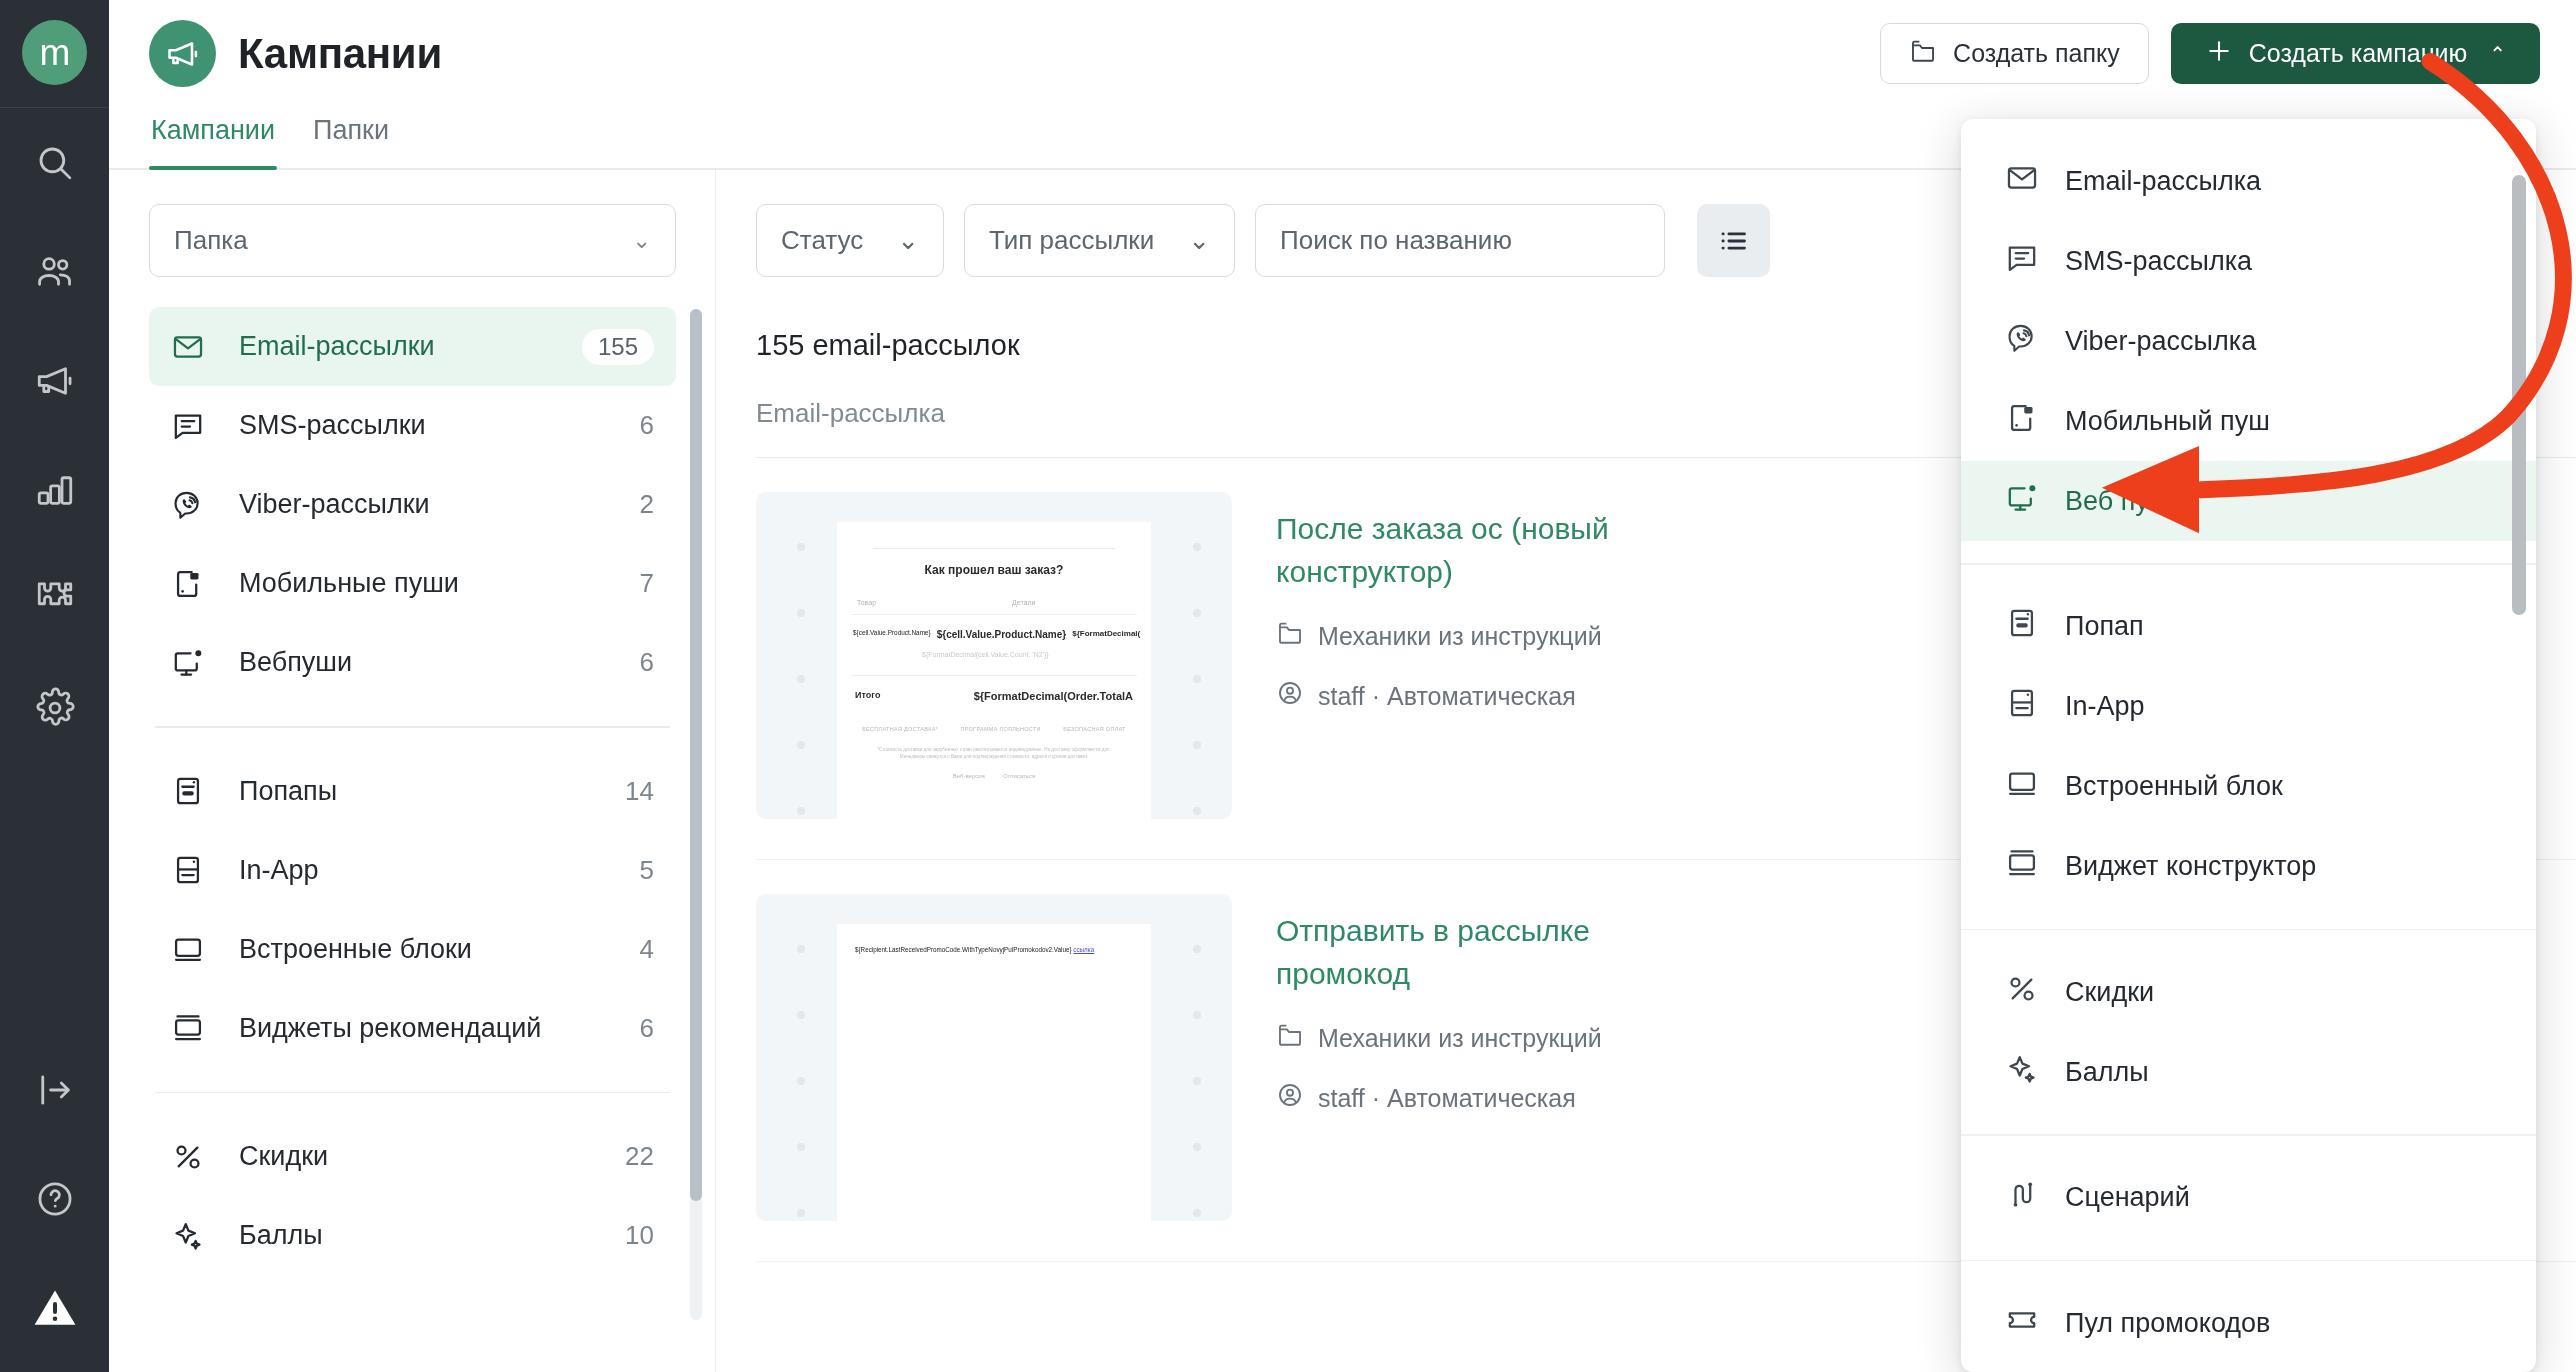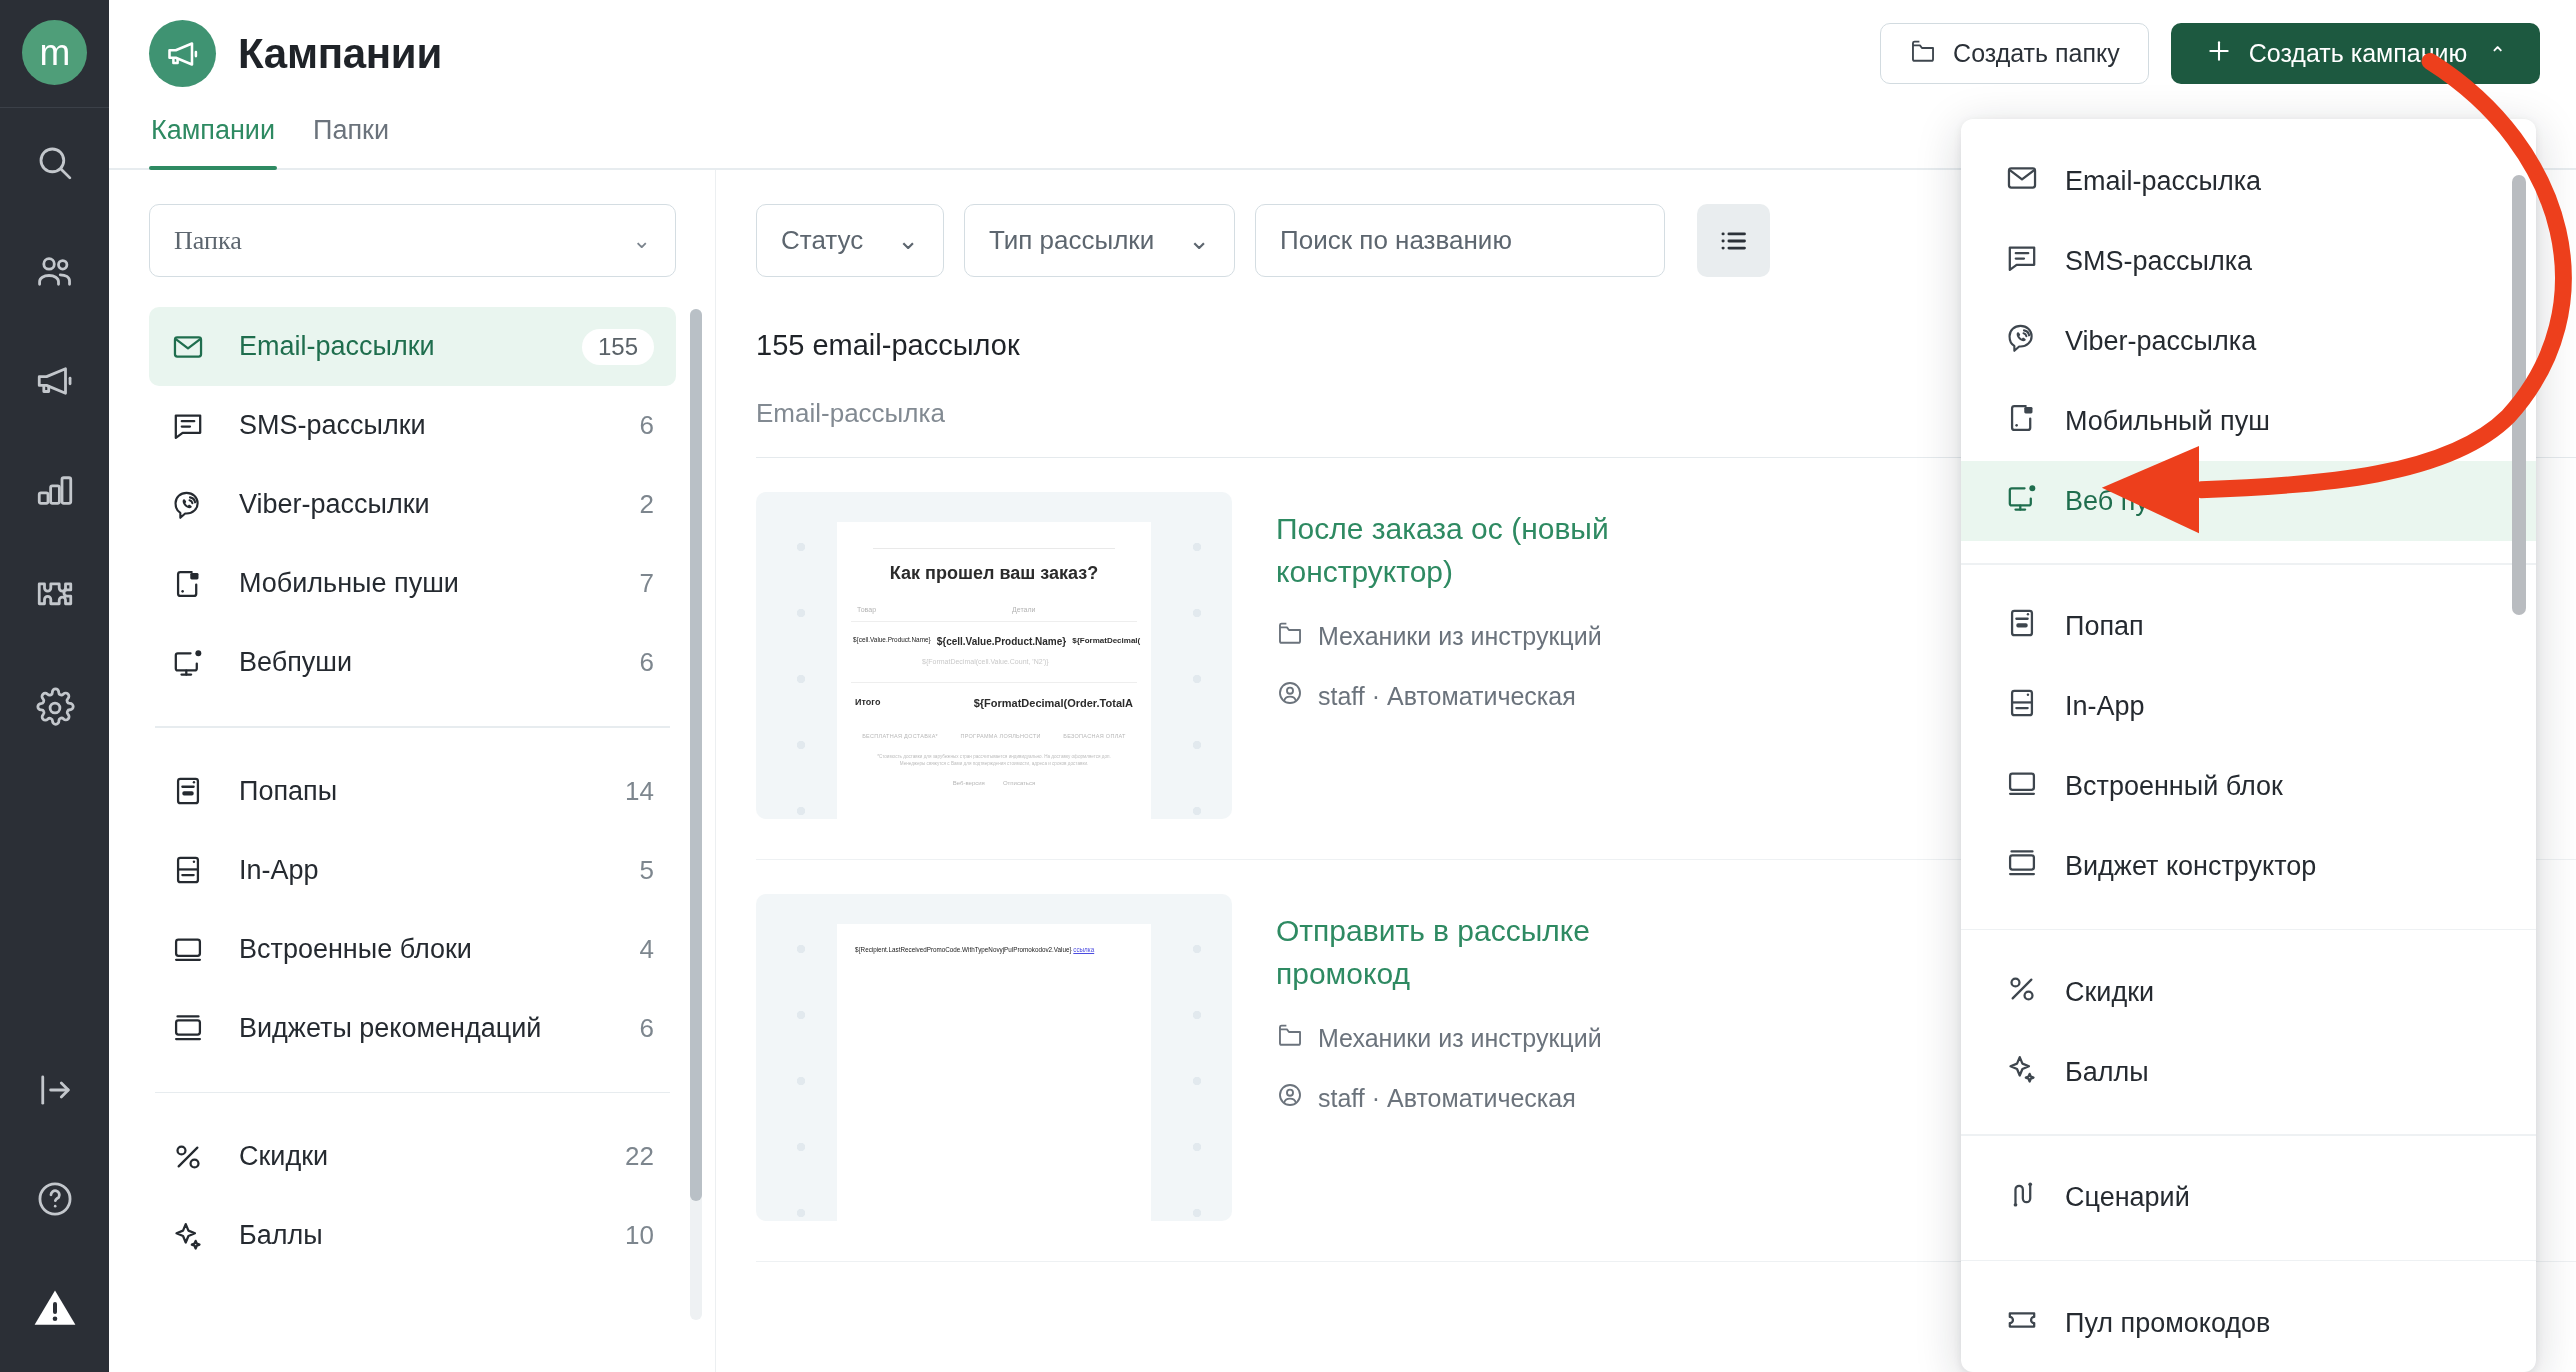--- a/index.html
+++ b/index.html
@@ -90,21 +90,20 @@
   
   .folder-col {
     width: 607px; flex: 0 0 607px; padding: 34px 40px 0 40px;
     position: relative;
   }
   .select-box {
     height: 73px; border: 1.5px solid #d4dde2; border-radius: 10px;
     display: flex; align-items: center; padding: 0 24px;
     font-size: 26px; color: #5d666f; justify-content: space-between;
     cursor: pointer;
-    font-family: Liberation Serif, serif;
   }
   .select-box .chev { color: #7b848d; font-size: 22px; }
   .folder-list { margin-top: 30px; }
   .folder-item {
     height: 79px; display: flex; align-items: center; gap: 34px;
     padding: 0 22px; border-radius: 10px; cursor: pointer;
     font-size: 27px; color: #252a30;
   }
   .folder-item.active { background: #e9f5ef; color: #1f6e4e; }
   .folder-item .ficon { width: 34px; height: 34px; flex: 0 0 34px; display:flex; align-items:center; justify-content:center;}
@@ -166,21 +165,21 @@
       radial-gradient(circle, #e2e9ee 4px, transparent 4.5px);
     background-size: 66px 66px; background-position: 12px 22px;
     cursor: pointer;
   }
   .thumb-paper {
     position: absolute; left: 81px; top: 30px; right: 81px; bottom: 0;
     background: #fff;
     font-size: 7px; color: #2b2b2b; padding: 16px 14px;
   }
   .tp-rule { height: 1px; background: #e9e9e9; margin: 10px 22px 14px 22px; }
-  .tp-h { text-align: center; font-size: 18px; font-weight: 700; margin: 6px 0 22px 0; }
+  .tp-h { text-align: center; font-size: 12px; font-weight: 700; margin: 6px 0 22px 0; }
   .tp-cols { display: flex; font-size: 7px; color: #b3b3b3; padding: 0 6px 8px 6px; border-bottom: 1px solid #eee;}
   .tp-cols span:first-child { flex: 1 1 auto; }
   .tp-cols span:last-child { width: 119px; }
   .tp-prod { display: flex; align-items: flex-start; gap: 6px; padding: 14px 2px 4px 2px; }
   .tp-prod .ph { font-size: 6.4px; color: #222; }
   .tp-prod .nm { font-size: 10px; font-weight: 700; flex: 1 1 auto; }
   .tp-prod .amt { font-size: 8px; font-weight: 700; text-align: right; }
   .tp-sub { font-size: 7px; color: #c9c9c9; padding: 6px 0 14px 71px; line-height: 1.5; border-bottom: 1px solid #eee;}
   .tp-total { display: flex; justify-content: space-between; font-weight: 700; padding: 14px 4px; }
   .tp-total .t1 { font-size: 9px; }

